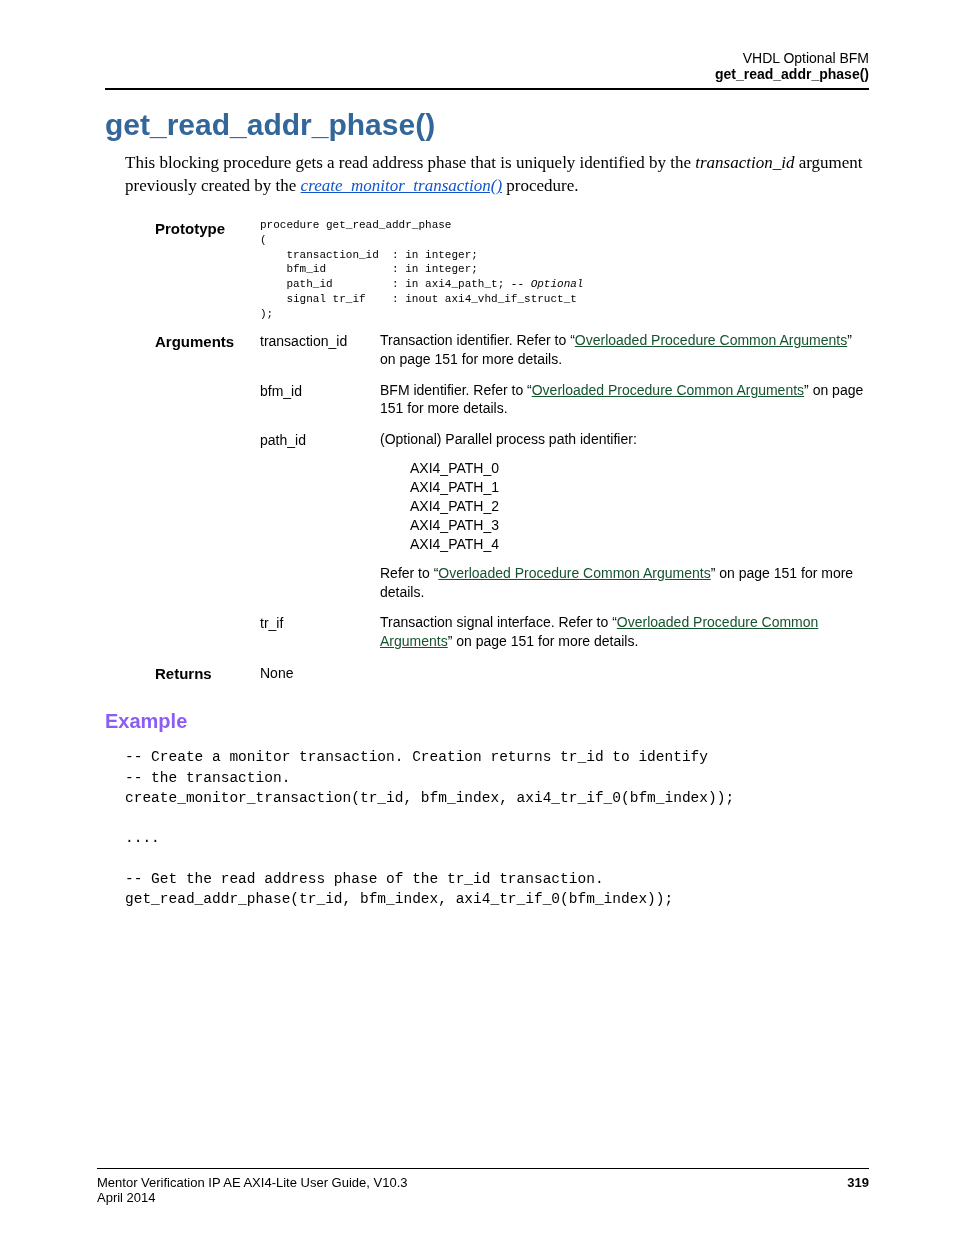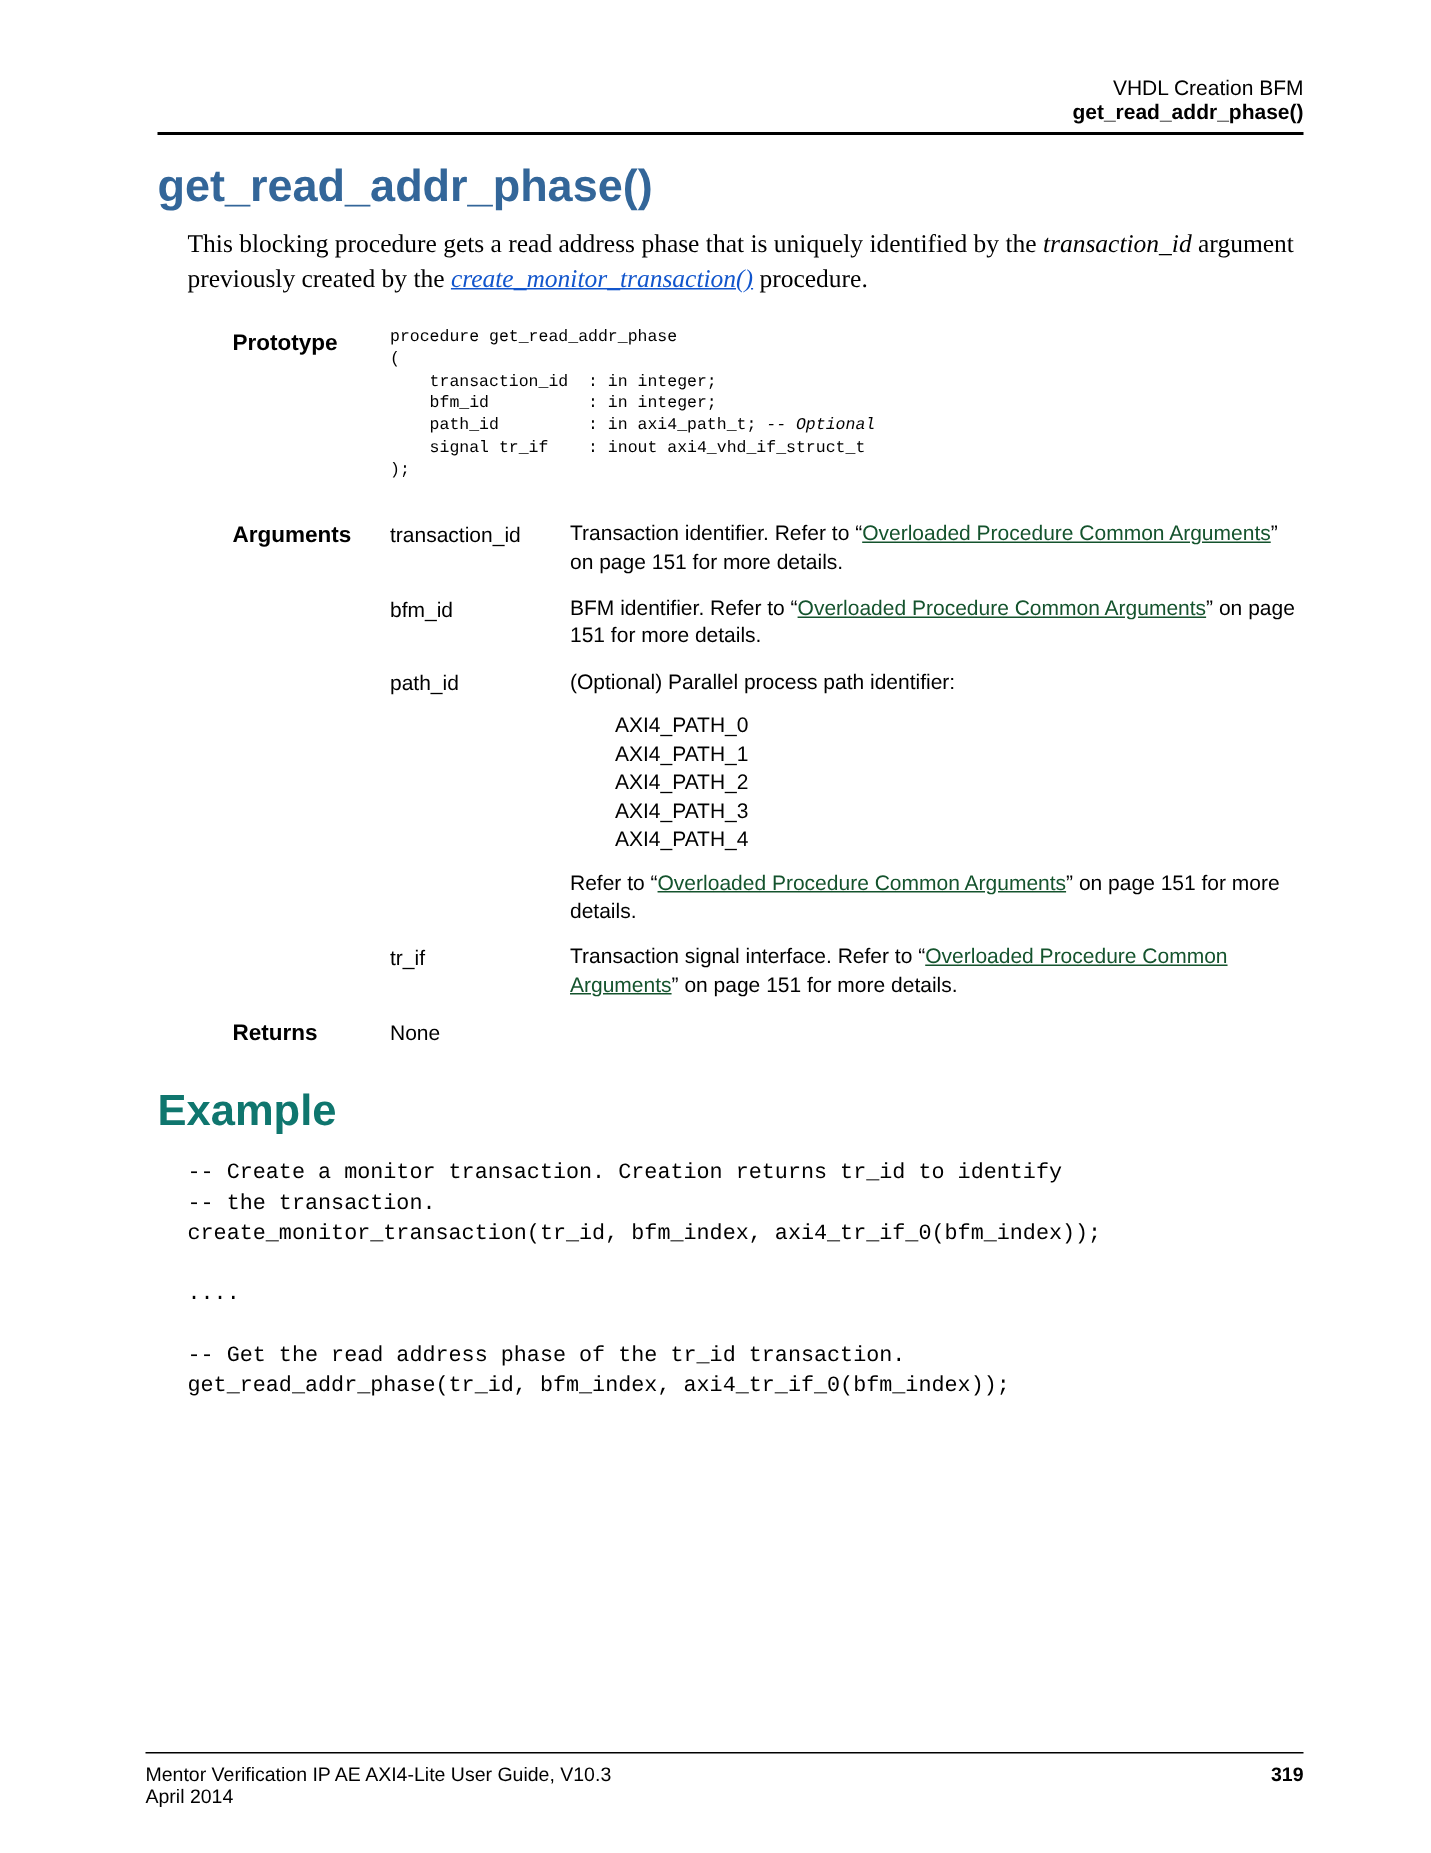--- a/index.html
+++ b/index.html
@@ -78,23 +78,23 @@
     white-space: pre;
     line-height: 1.35;
   }
   .code .comment { font-style: italic; }
   .pathlist {
     margin: 10px 0 10px 30px;
   }
   .arg-block { margin-bottom: 12px; }
   h2.example {
     font-family: Arial, Helvetica, sans-serif;
-    font-size: 29px;
+    font-size: 20px;
     font-weight: bold;
-    color: #0f766e;
+    color: #8b5cf6;
     margin: 28px 0 14px 0;
   }
   .example-code {
     font-family: "Courier New", Courier, monospace;
     font-size: 14.5px;
     white-space: pre;
     line-height: 1.4;
     margin-left: 20px;
   }
   .footer {
@@ -116,21 +116,21 @@
   .footer-left {}
   .footer-right { font-weight: bold; }
   .footer-date { font-size: 13px; }
 </style>
 </head>
 <body>
 
 <div class="page">
 
   <div class="header">
-    <div class="header-line1">VHDL Creation BFM</div>
+    <div class="header-line1">VHDL Optional BFM</div>
     <div class="header-line2">get_read_addr_phase()</div>
   </div>
   <hr class="top-rule">
 
   <h1 class="title">get_read_addr_phase()</h1>
 
   <p class="intro">
     <span>This blocking procedure gets a read address phase that is uniquely identified by the </span><em>transaction_id</em><span> argument previously created by the </span><a class="link" href="#">create_monitor_transaction()</a><span> procedure.</span>
   </p>
 
@@ -140,21 +140,21 @@
       <div class="label-col">Prototype</div>
       <div class="code"><span>procedure get_read_addr_phase</span>
 <span>(</span>
 <span>    transaction_id  : in integer;</span>
 <span>    bfm_id          : in integer;</span>
 <span>    path_id         : in axi4_path_t; </span><span class="comment">-- Optional</span>
 <span>    signal tr_if    : inout axi4_vhd_if_struct_t</span>
 <span>);</span></div>
     </div>
 
-    <div class="row arg-block" style="margin-top:24px;">
+    <div class="row arg-block" style="margin-top:9px;">
       <div class="label-col">Arguments</div>
       <div class="name-col">transaction_id</div>
       <div class="desc-col">
         <span>Transaction identifier. Refer to “</span><a href="#" class="link-noi">Overloaded Procedure Common Arguments</a><span>” on page 151 for more details.</span>
       </div>
     </div>
 
     <div class="row arg-block">
       <div class="label-col"></div>
       <div class="name-col">bfm_id</div>

